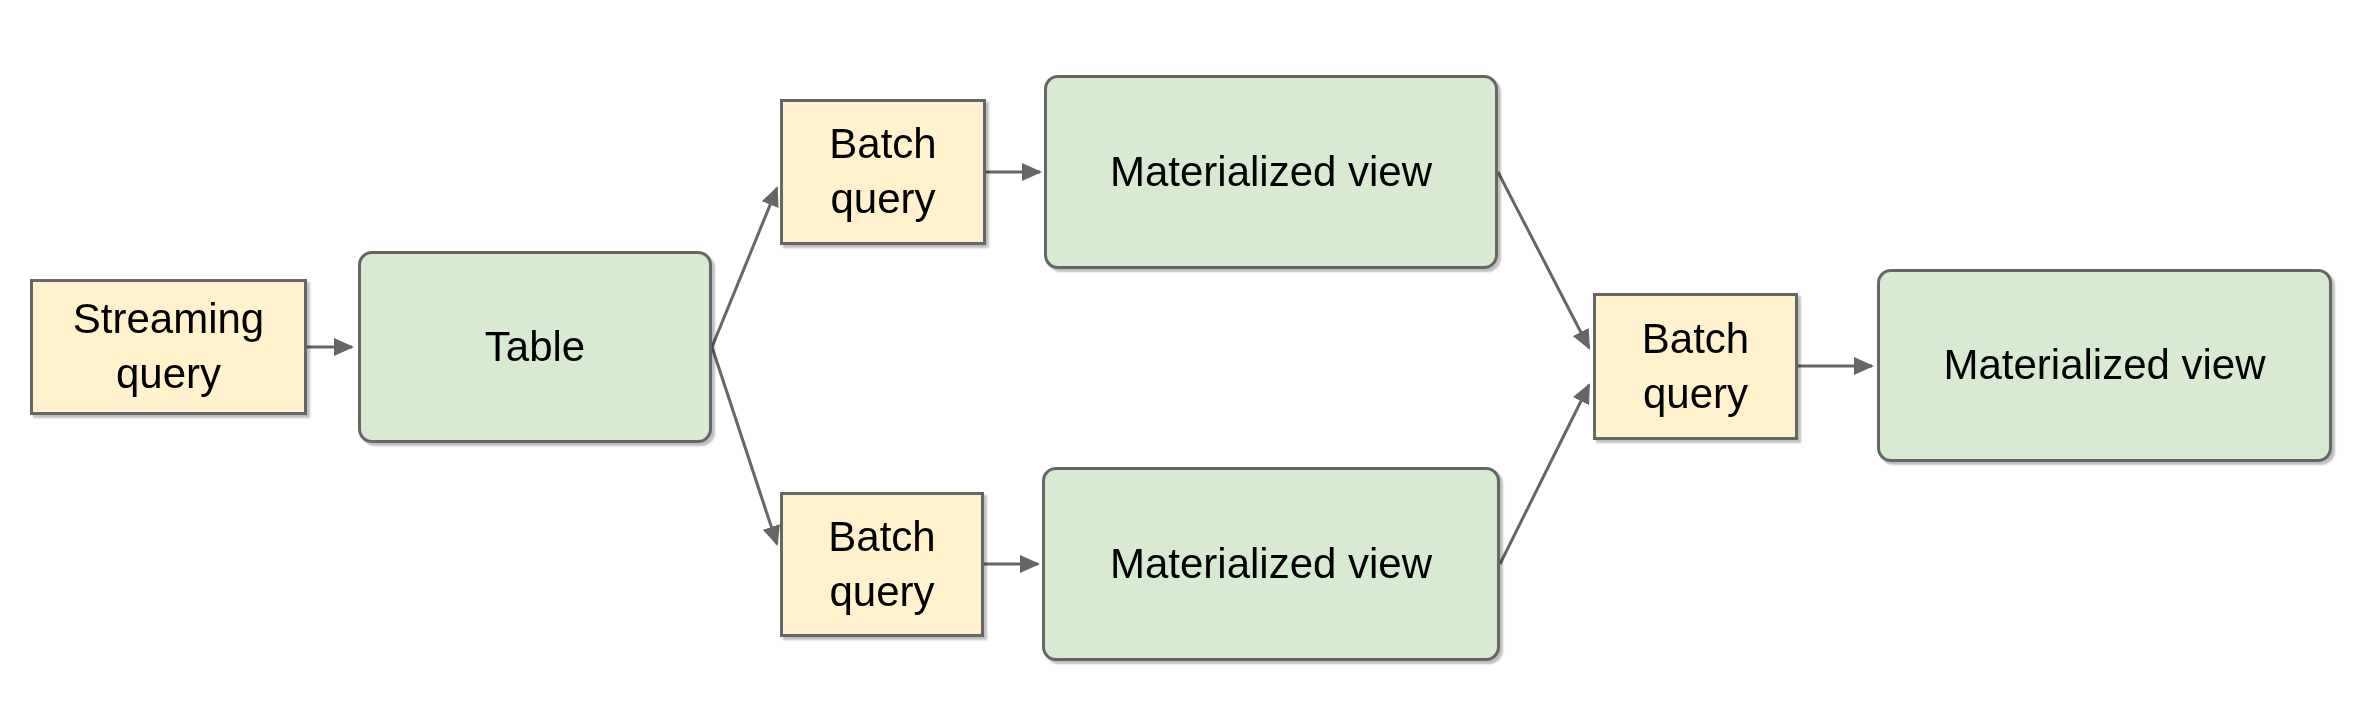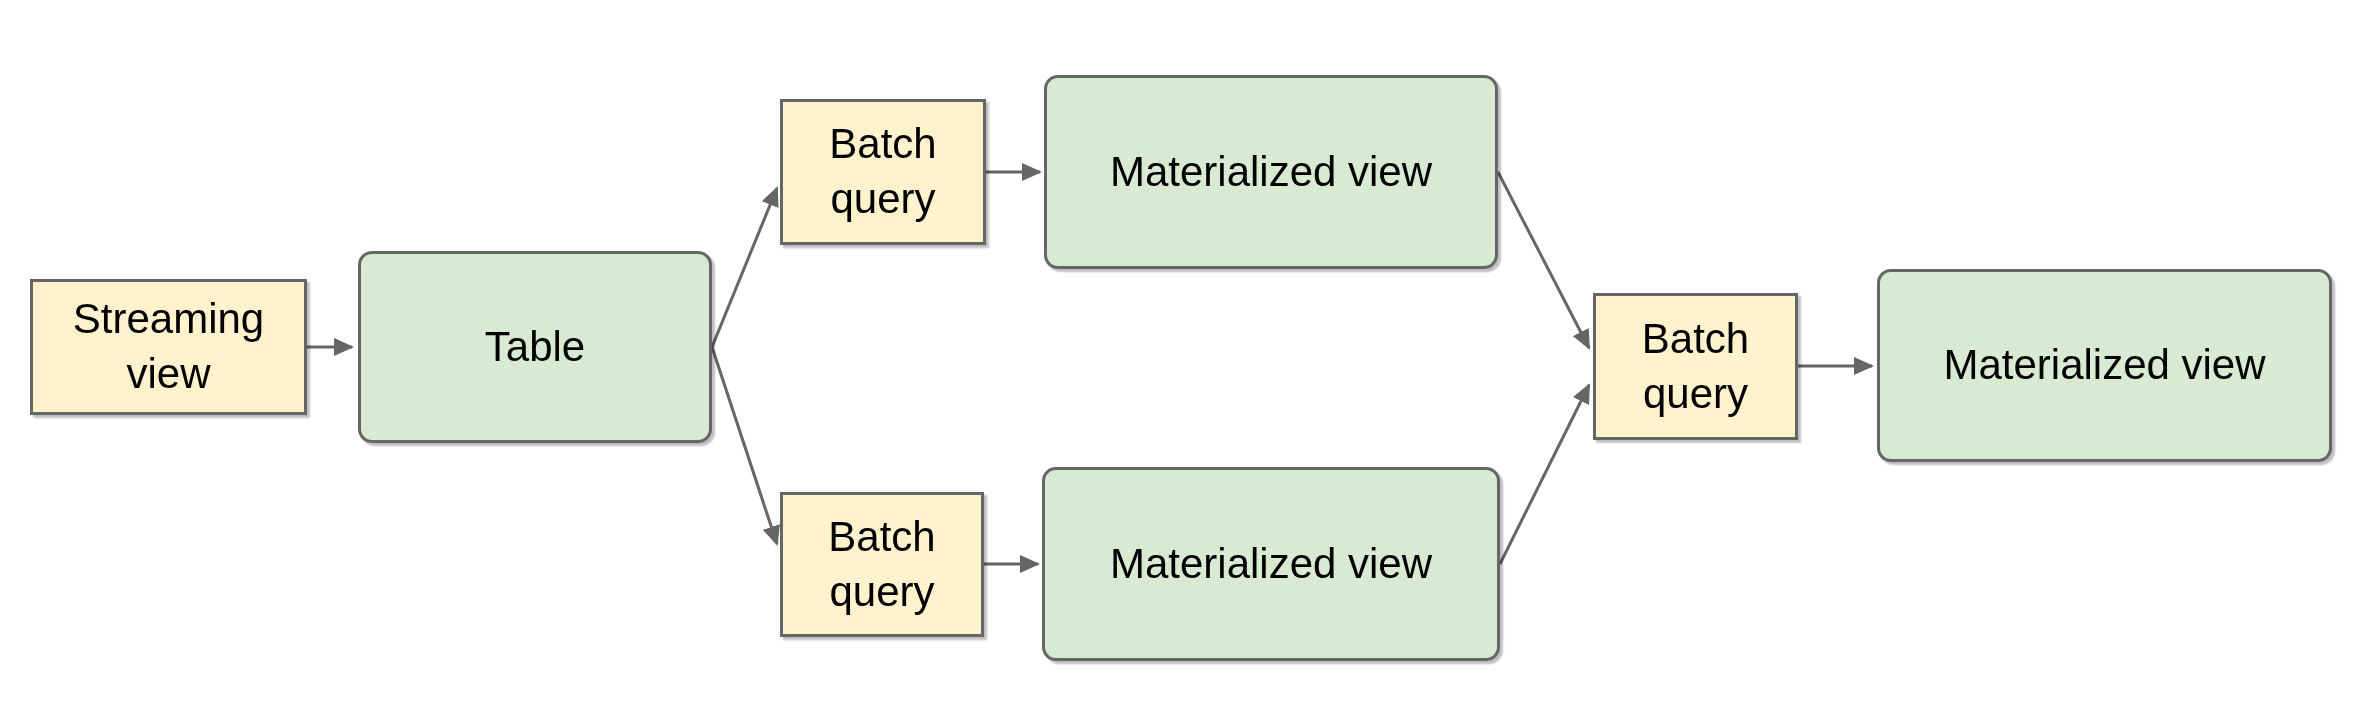--- a/index.html
+++ b/index.html
@@ -87,21 +87,21 @@
     <line class="edge" x1="712" y1="347" x2="777" y2="188" marker-end="url(#arrow)"></line>
     <line class="edge" x1="712" y1="347" x2="777" y2="544" marker-end="url(#arrow)"></line>
     <line class="edge" x1="986" y1="172" x2="1040" y2="172" marker-end="url(#arrow)"></line>
     <line class="edge" x1="984" y1="564" x2="1038" y2="564" marker-end="url(#arrow)"></line>
     <line class="edge" x1="1498" y1="172" x2="1589" y2="348" marker-end="url(#arrow)"></line>
     <line class="edge" x1="1500" y1="564" x2="1589" y2="385" marker-end="url(#arrow)"></line>
     <line class="edge" x1="1798" y1="366" x2="1872" y2="366" marker-end="url(#arrow)"></line>
   </svg>
 
   <div class="node query n-streaming">
-    <span class="label">Streaming view</span>
+    <span class="label">Streaming query</span>
   </div>
 
   <div class="node view n-table">
     <span class="label">Table</span>
   </div>
 
   <div class="node query n-bq-top">
     <span class="label">Batch query</span>
   </div>
 

